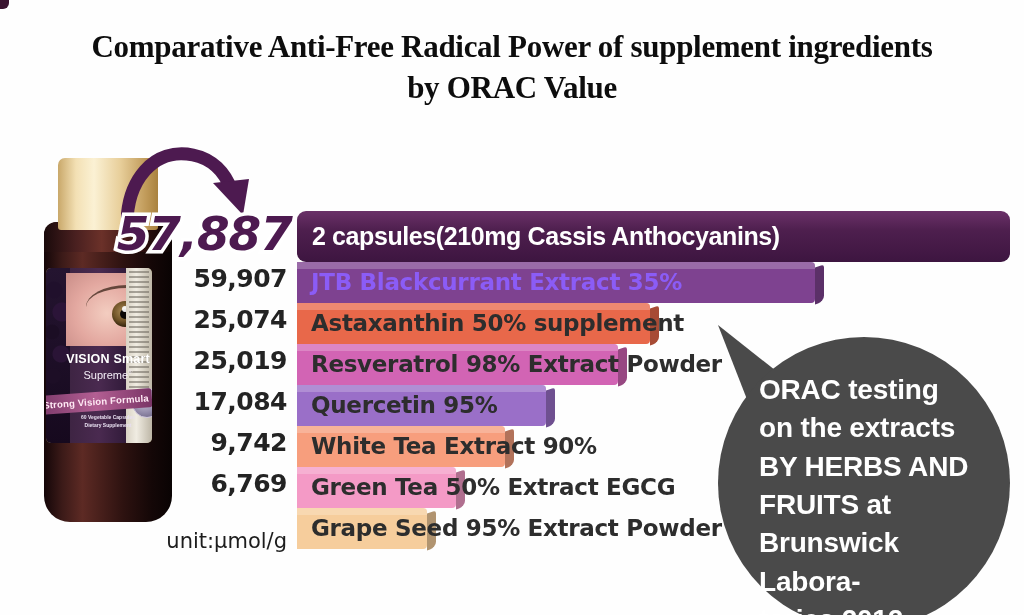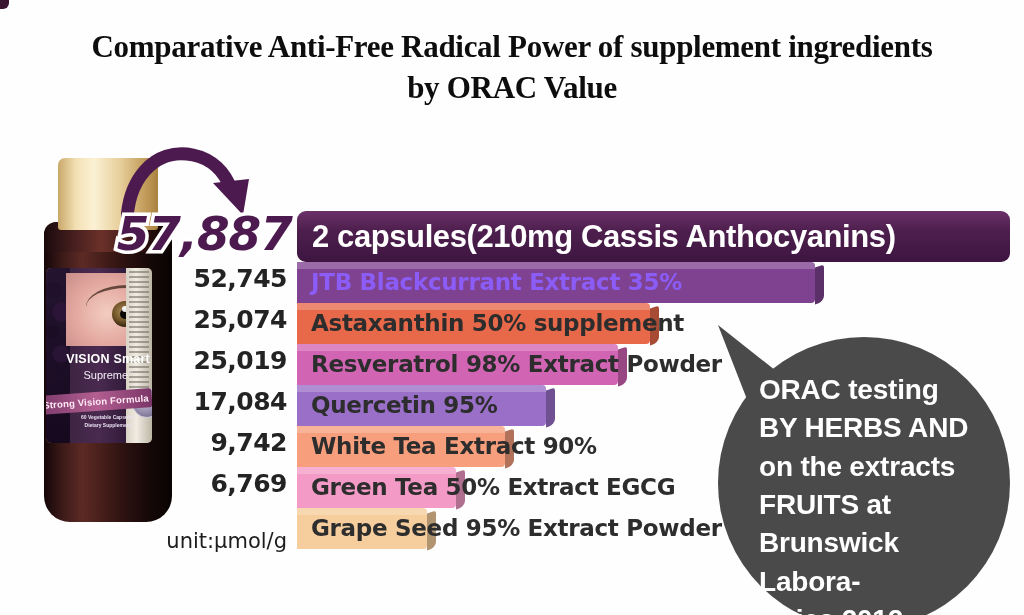--- a/index.html
+++ b/index.html
@@ -150,21 +150,21 @@
   .bars { position: absolute; left: 297px; top: 211px; }
   .bar-top {
     position: absolute; left: 0; top: 0; height: 51px;
     border-radius: 9px;
     display: flex; align-items: center;
   }
   .bar-top-face { position:absolute; inset:0; border-radius:9px; }
   .bar-top .blabel {
     position: relative; z-index: 3;
     padding-left: 15px; white-space: nowrap;
-    font-size: 31px; font-weight: 700; color: #ffffff; letter-spacing: -.4px;
+    font-size: 25px; font-weight: 700; color: #ffffff; letter-spacing: -.4px;
   }
 
   .bar-row { position: absolute; left: 0; height: 41px; }
   .bar-face {
     position: absolute; left: 0; top: 0; height: 41px;
     border-radius: 0 4px 4px 0;
   }
   .bar-face::after { 
     content: ""; position: absolute; right: -9px; top: 4px;
     width: 9px; height: 37px;
@@ -265,21 +265,21 @@
   </div>
 
   <svg class="arrow" viewBox="0 0 132 95">
     <path d="M6 92 C 4 40, 34 8, 72 16 C 92 20, 104 34, 110 50" fill="none" stroke="#4d1a50" stroke-width="13" stroke-linecap="round"></path>
     <path d="M122 76 L 92 44 L 128 40 Z" fill="#4d1a50"></path>
   </svg>
 
   <div class="hero-number">57,887</div>
 
   <div class="values">
-    <div class="value-row">52,745</div>
+    <div class="value-row">59,907</div>
     <div class="value-row">25,074</div>
     <div class="value-row">25,019</div>
     <div class="value-row">17,084</div>
     <div class="value-row">9,742</div>
     <div class="value-row">6,769</div>
   </div>
   <div class="unit">unit:μmol/g</div>
 
   <div class="bars">
     <div class="bar-top" style="width:713px">
@@ -325,21 +325,21 @@
 
   <div class="bubble">
     <svg width="320" height="302" style="position:absolute;left:0;top:0">
       <path d="M14 12 L 120 96 L 60 130 Z" fill="#4a4a4a"></path>
     </svg>
     <div class="bubble-body"></div>
     <div class="bubble-text">
       <div>
         <span class="lt">ORAC</span><span class="rg"> testing</span>
       </div>
+      <div>on the extracts</div>
       <div>BY HERBS AND</div>
-      <div>on the extracts</div>
       <div>FRUITS at</div>
       <div>Brunswick Labora-</div>
       <div>tories 2012</div>
     </div>
   </div>
 
 </div>
 
 </body></html>

